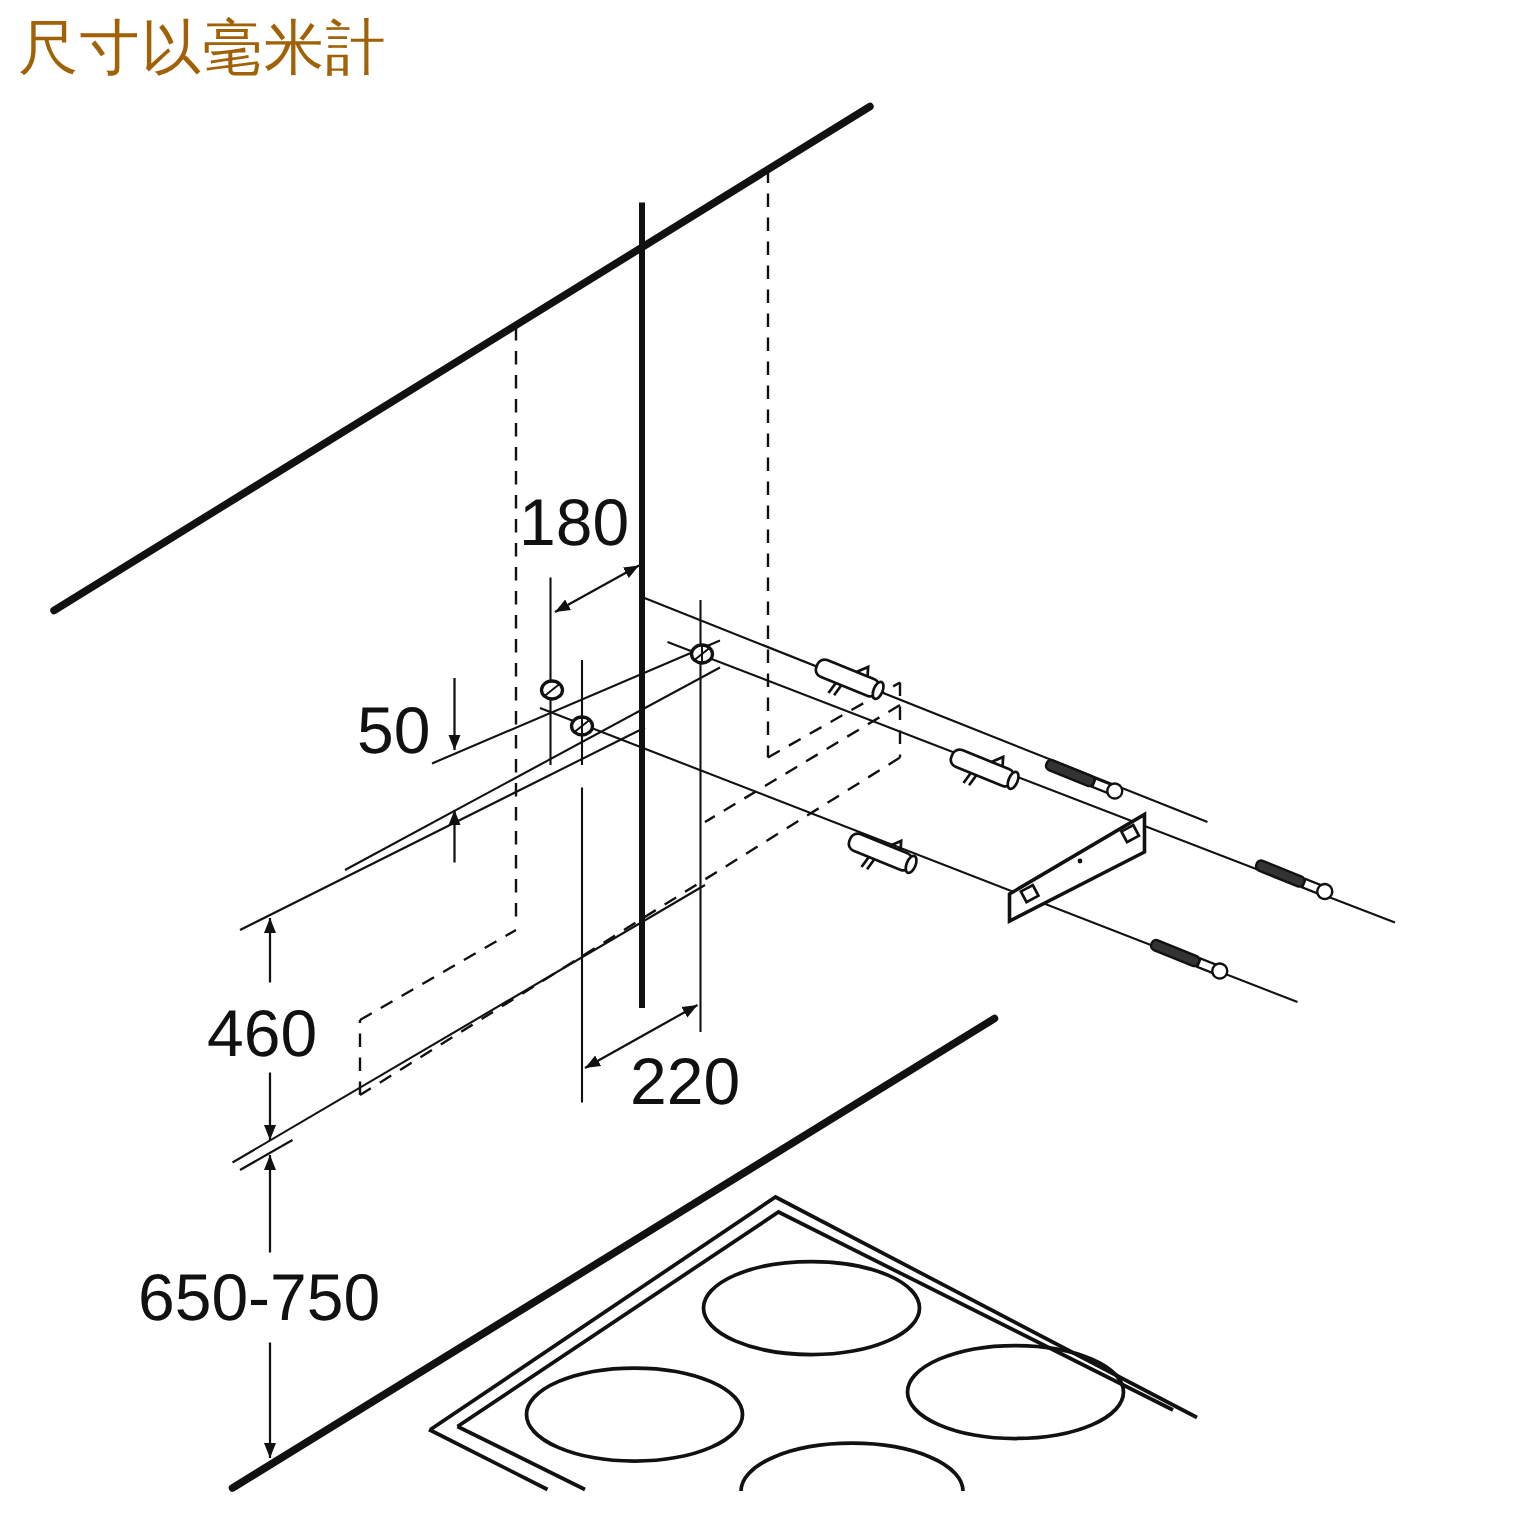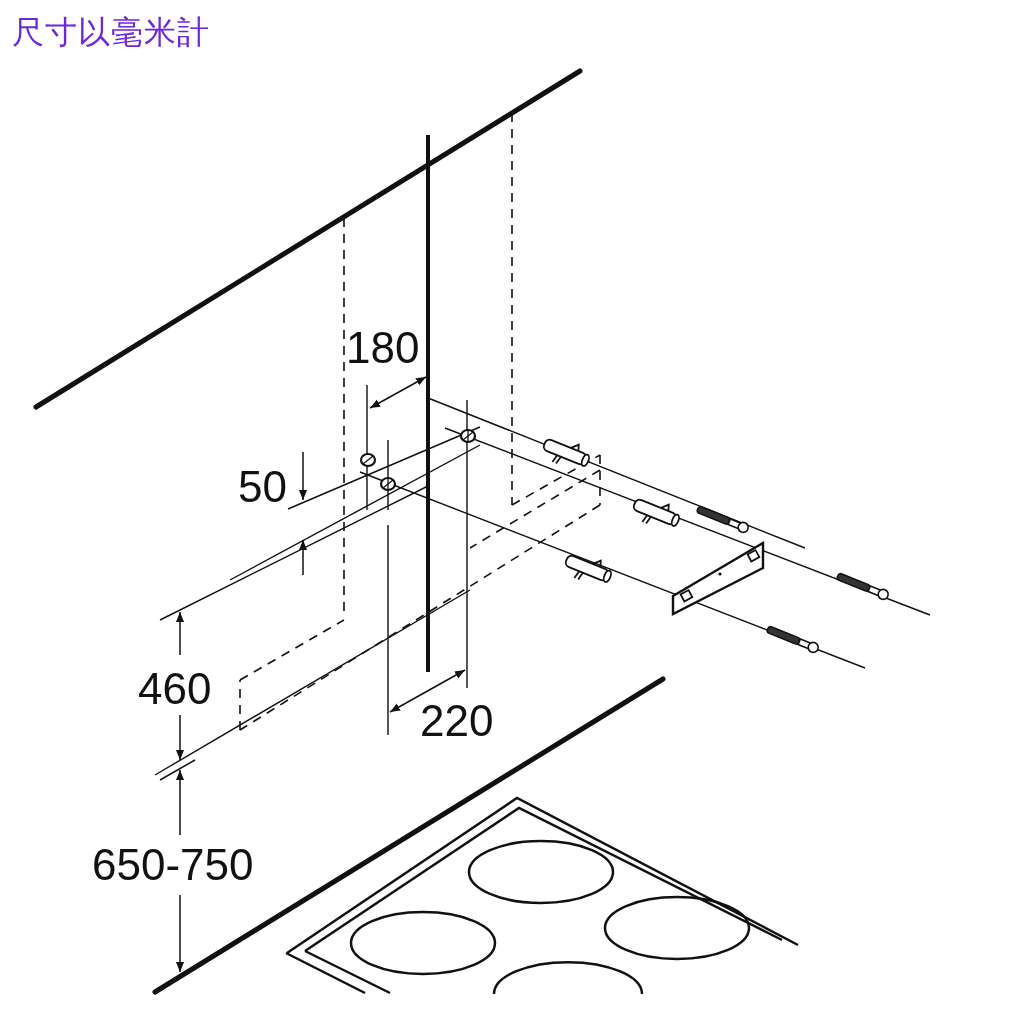--- a/index.html
+++ b/index.html
@@ -1,19 +1,19 @@
 <!DOCTYPE html>
 <html><head>
 <meta charset="utf-8">
 <style>
   html, body { margin: 0; padding: 0; background: #ffffff; }
   body { width: 1012px; height: 1012px; position: relative; overflow: hidden; }
   .title {
     position: absolute; left: 12px; top: 8px;
-    font-family: "DejaVu Serif", serif; font-size: 32px; color: #6d28d9;
+    font-family: "DejaVu Serif", serif; font-size: 40px; color: #a16207;
     letter-spacing: 1px; line-height: 48px;
   }
   svg { position: absolute; left: 0; top: 0; }
   .dim {
     font-family: "Liberation Sans", sans-serif; font-size: 44px; fill: #111;
   }
 </style>
 </head>
 <body>
 

